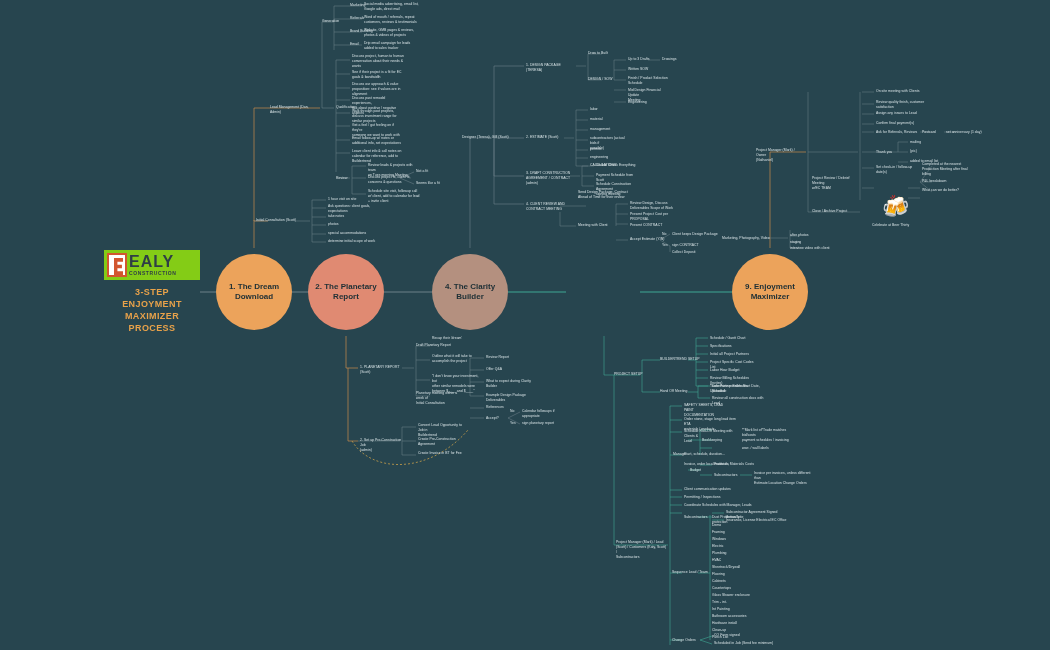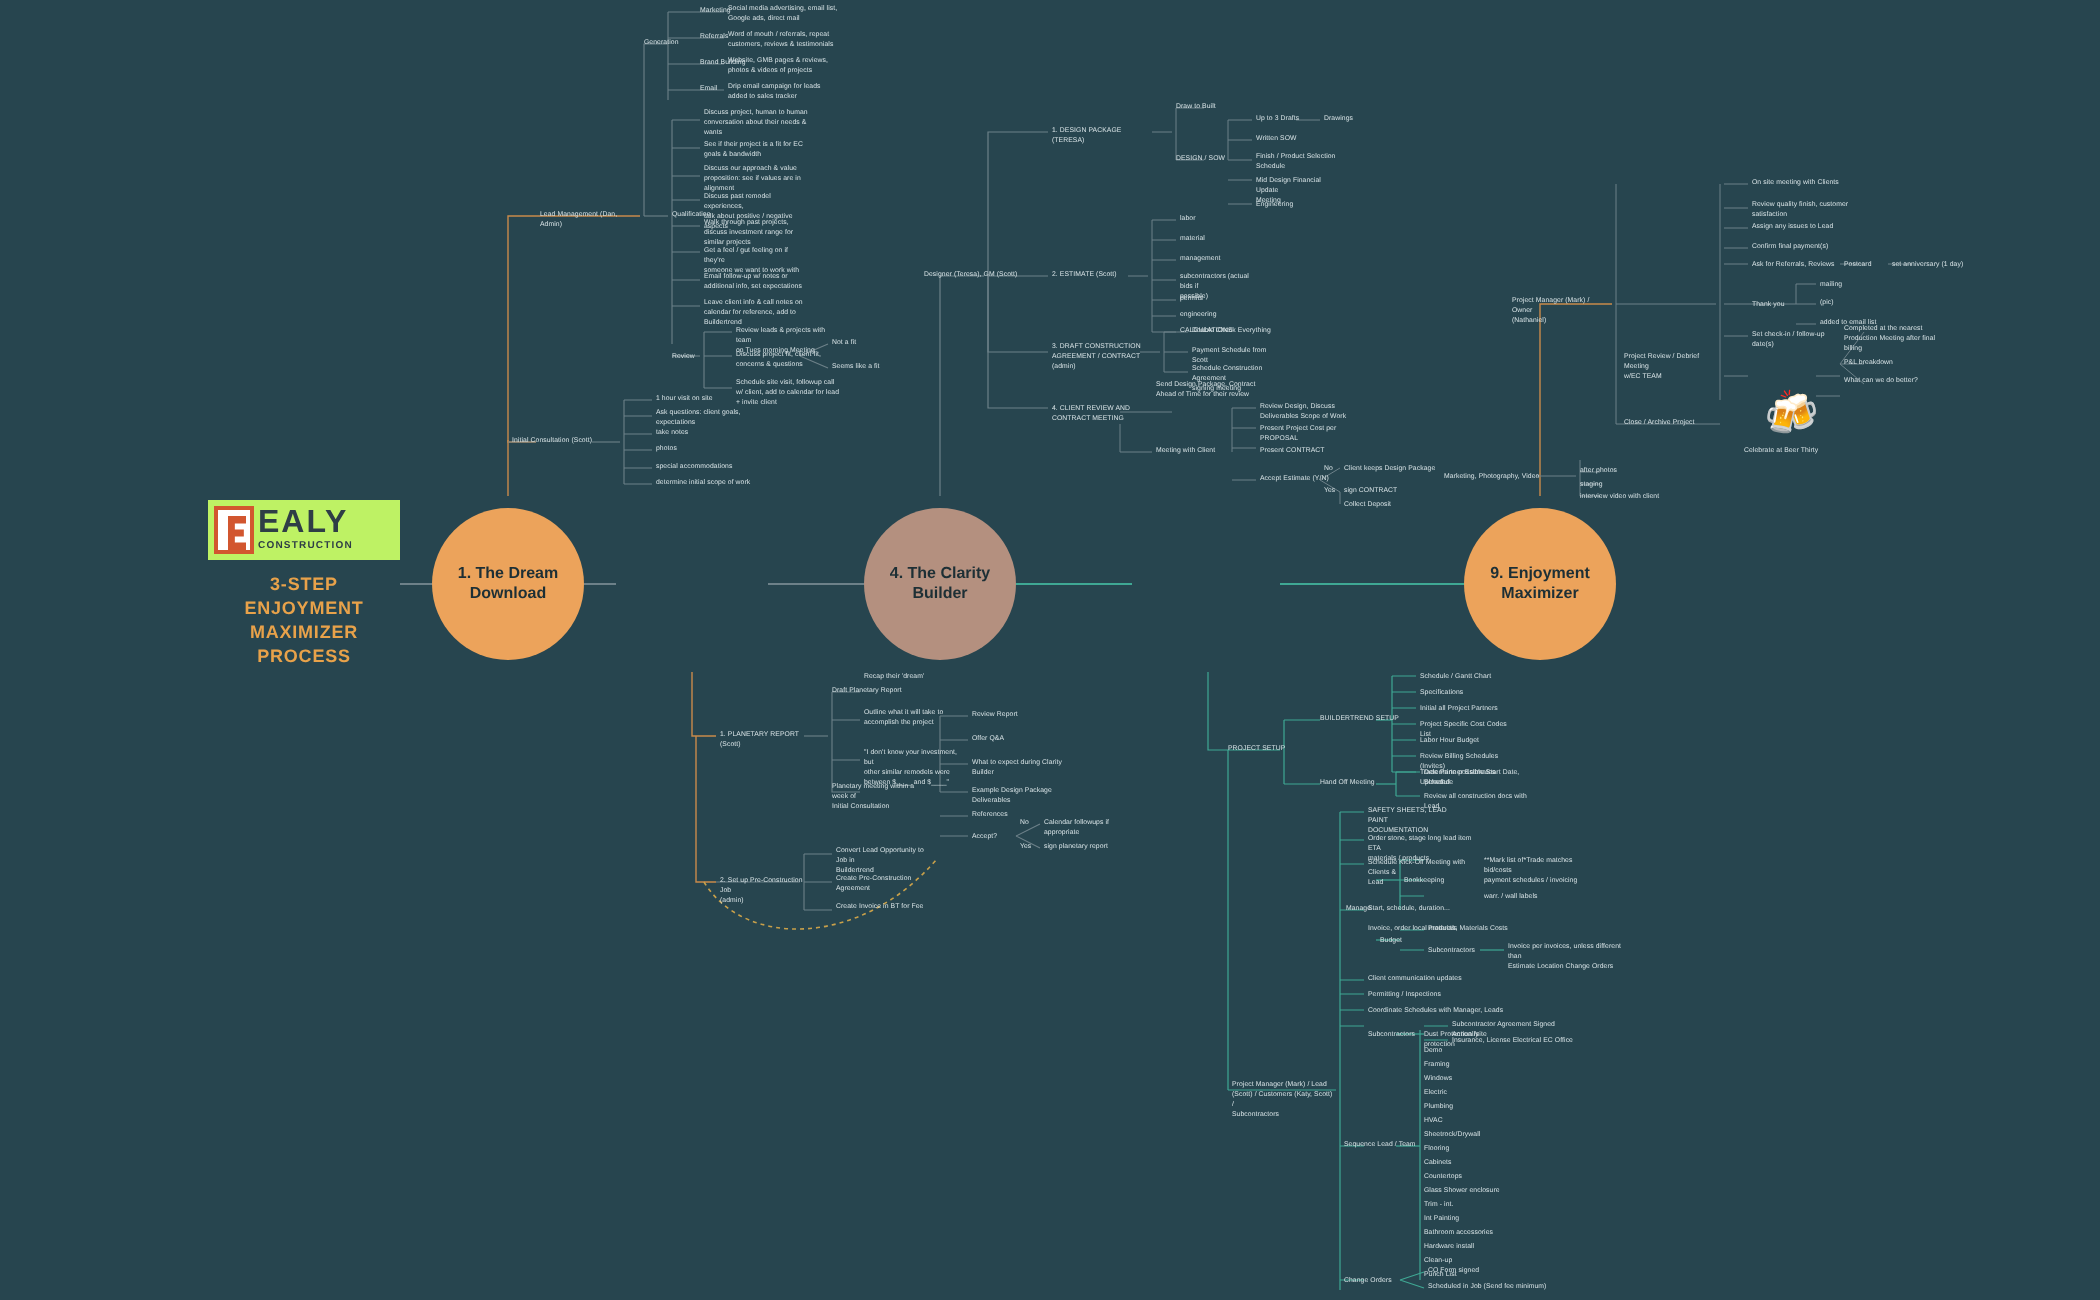--- a/index.html
+++ b/index.html
@@ -21,21 +21,21 @@
     pointer-events: none;
   }
   
   .logo-block {
     position: absolute;
     left: 104px; top: 250px;
     width: 96px;
     text-align: center;
   }
   .logo-card {
-    background: #bef264;
+    background: #84cc16;
     width: 96px; height: 30px;
     display: flex; align-items: center; justify-content: flex-start;
     padding: 2px 3px;
     gap: 2px;
   }
   .logo-mark {
     width: 20px; height: 24px;
     background: #ffffff;
     border: 2px solid #d2562f;
     position: relative;
@@ -235,20 +235,25 @@
 ENJOYMENT
 MAXIMIZER
 PROCESS</div>
   </div>
 
   <div class="phase" style="left:216px;top:254px;width:76px;height:76px;background:#ecA35b;font-size:8px;">
     <span>1. The
 Dream
 Download</span>
   </div>
+  <div class="phase" style="left:308px;top:254px;width:76px;height:76px;background:#e08a72;font-size:8px;">
+    <span>2. The
+Planetary
+Report</span>
+  </div>
   <div class="phase" style="left:432px;top:254px;width:76px;height:76px;background:#b4907f;font-size:8px;">
     <span>4. The
 Clarity
 Builder</span>
   </div>
   <div class="phase" style="left:732px;top:254px;width:76px;height:76px;background:#ecA35b;font-size:8px;">
     <span>9.
 Enjoyment
 Maximizer</span>
   </div>

